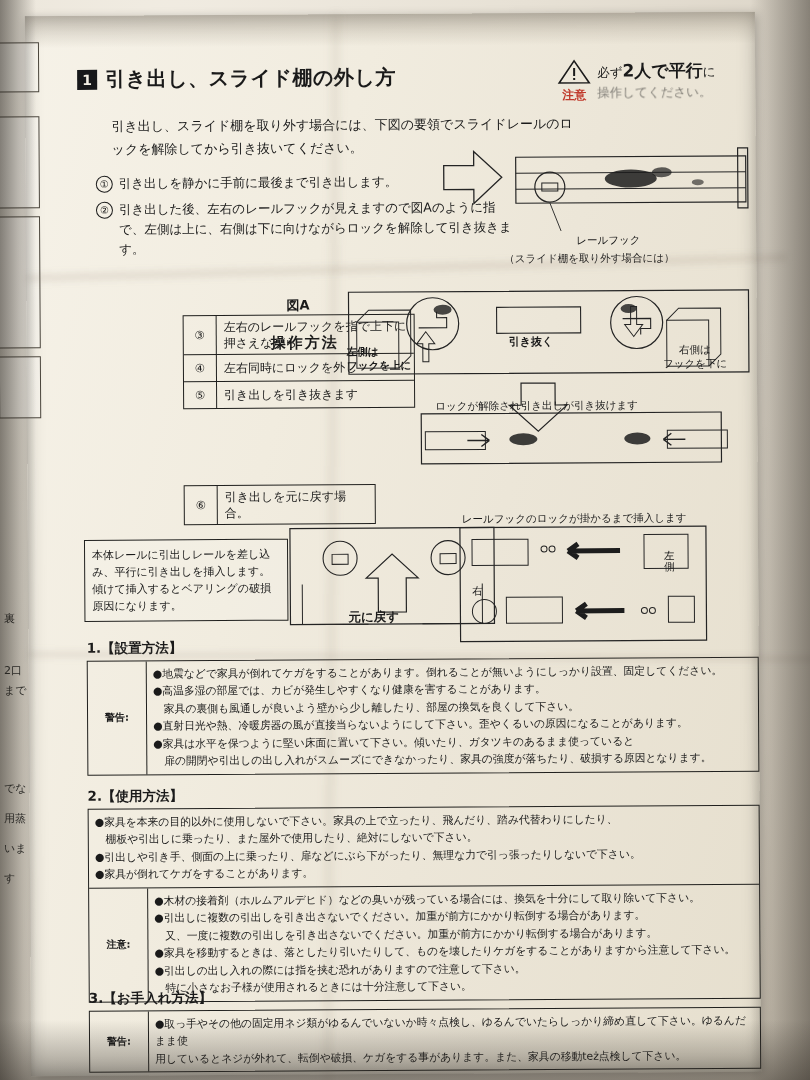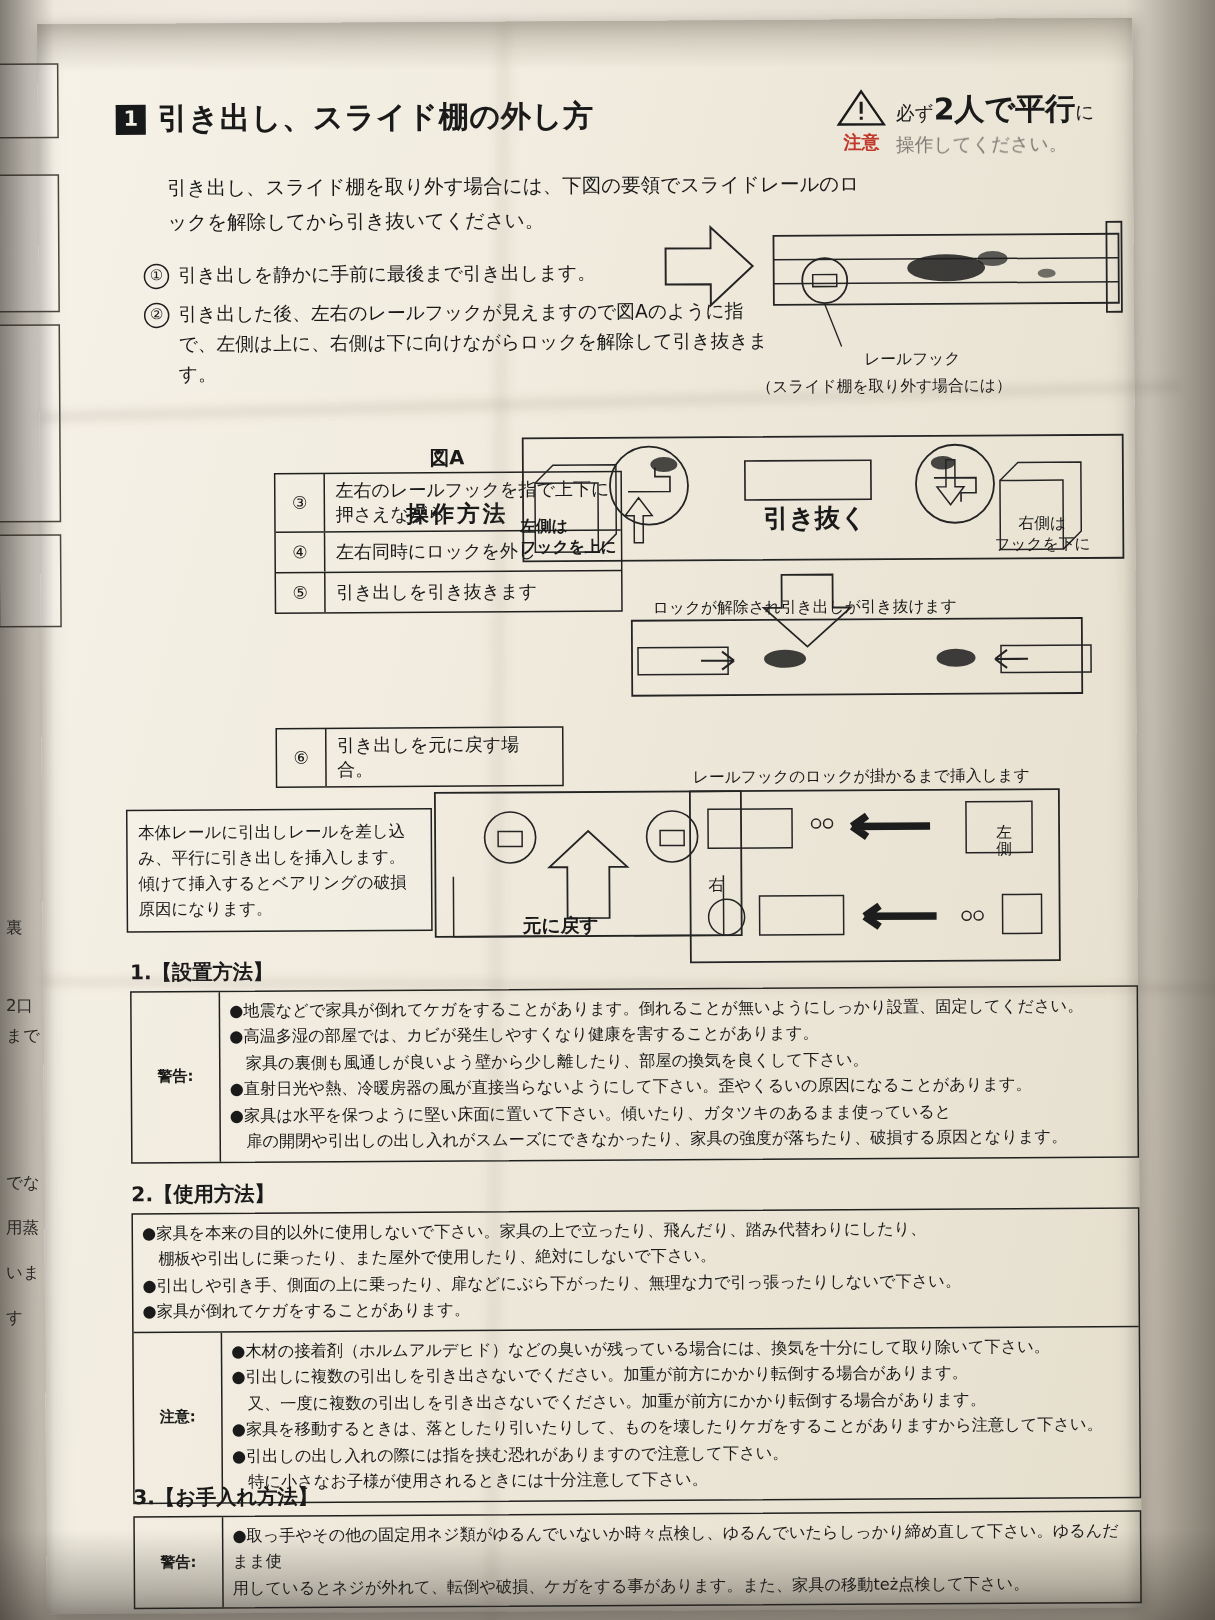--- a/index.html
+++ b/index.html
@@ -52,21 +52,21 @@
   
   .sec-head{position:absolute;display:flex;align-items:center;gap:8px;}
   .num-box{
     width:20px;height:20px;background:#17181a;color:#f3efe4;
     font-size:14px;font-weight:bold;display:flex;align-items:center;justify-content:center;
   }
   .head-title{font-size:20px;font-weight:bold;letter-spacing:.5px;}
 
   .warn-box{position:absolute;right:6px;top:16px;width:210px;display:flex;gap:6px;align-items:flex-start;}
   .warn-text{font-size:12.5px;line-height:1.45;}
-  .warn-text b{font-size:20px;text-align:right;}
+  .warn-text b{font-size:17px;text-align:right;}
   .warn-label{font-size:12px;font-weight:bold;color:#c0392b;text-align:center;margin-top:2px;}
 
   .lead{position:absolute;left:38px;top:70px;width:470px;font-size:13px;line-height:1.75;}
 
   .steps{position:absolute;left:22px;top:128px;width:420px;font-size:12.5px;line-height:1.6;}
   .step{display:flex;gap:6px;margin-bottom:6px;}
   .circ{
     flex:0 0 auto;width:15px;height:15px;border:1px solid #1d1d1d;border-radius:50%;
     font-size:10px;display:flex;align-items:center;justify-content:center;margin-top:2px;
   }
@@ -229,21 +229,21 @@
       </svg>
 
       <div class="fig-note" style="left:272px;top:286px;white-space:pre-line;font-weight:bold;">
         <span>左側は
 フックを上に</span>
       </div>
       <div class="fig-note" style="left:588px;top:286px;white-space:pre-line;text-align:center;">
         <span>右側は
 フックを下に</span>
       </div>
-      <div class="fig-note" style="left:434px;top:292px;font-size:17px;font-weight:bold;">
+      <div class="fig-note" style="left:434px;top:292px;font-size:11px;font-weight:bold;">
         <span>引き抜く</span>
       </div>
 
       <svg width="310" height="46" style="position:absolute;left:348px;top:372px;">
         <rect x="2" y="16" width="60" height="18" fill="none" stroke="#242424" stroke-width="1"></rect>
         <rect x="244" y="16" width="60" height="18" fill="none" stroke="#242424" stroke-width="1"></rect>
         <path d="M66 25 l-22 0 M66 25 l-8 -6 M66 25 l-8 6" stroke="#242424" stroke-width="1.4" fill="none"></path>
         <path d="M240 25 l22 0 M240 25 l8 -6 M240 25 l8 6" stroke="#242424" stroke-width="1.4" fill="none"></path>
         <ellipse cx="100" cy="24" rx="14" ry="6" fill="#1d1d1d" opacity=".85"></ellipse>
         <ellipse cx="214" cy="24" rx="13" ry="6" fill="#1d1d1d" opacity=".85"></ellipse>

